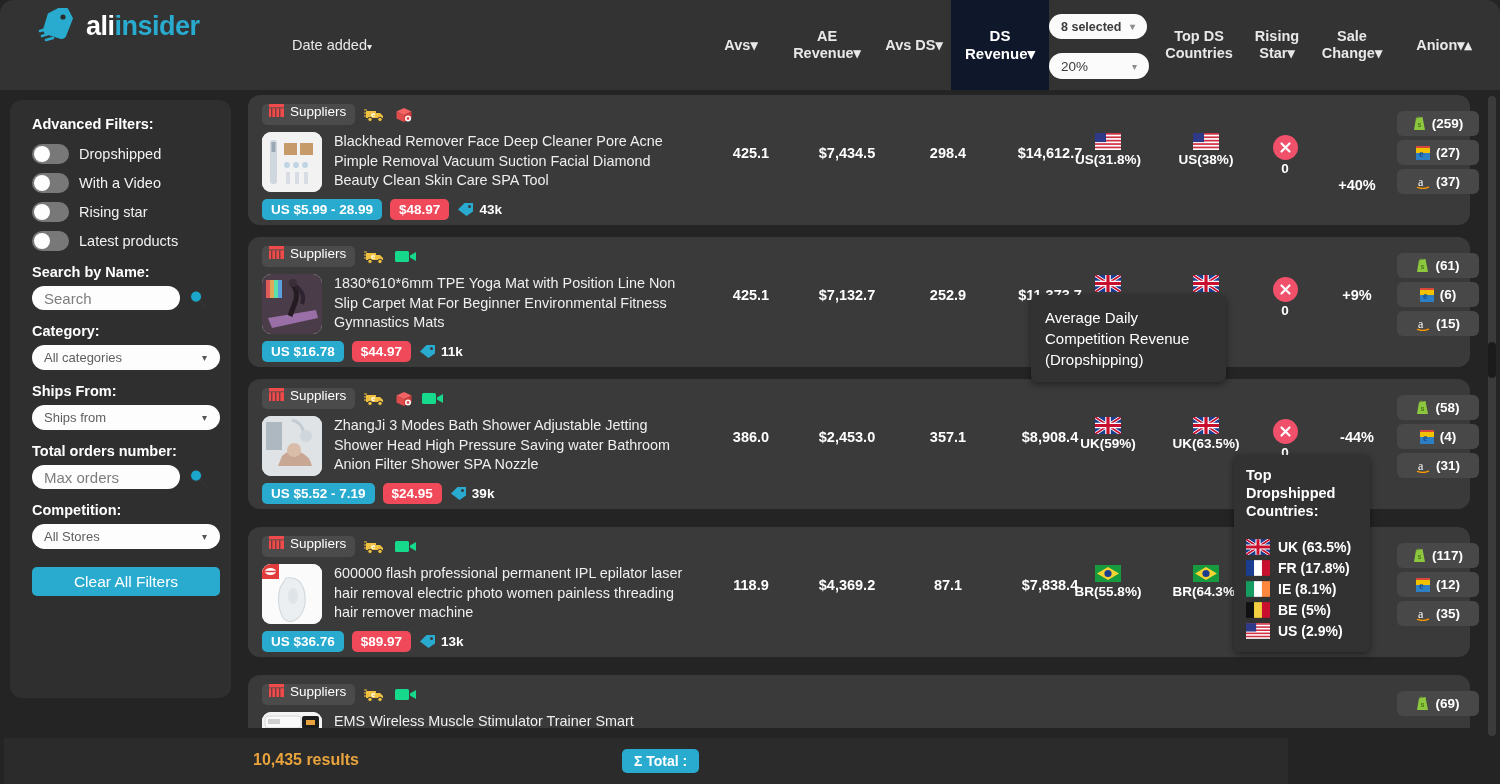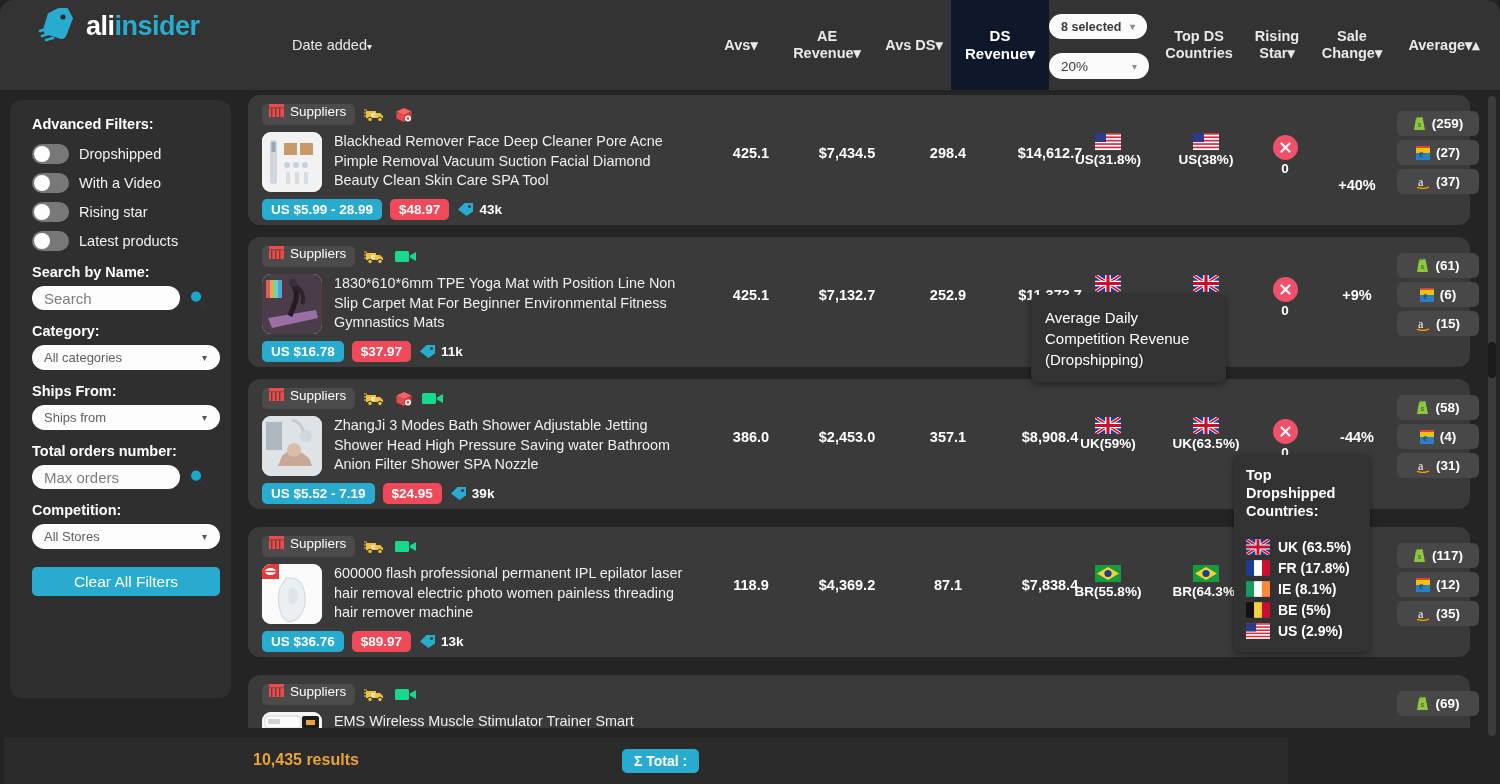--- a/index.html
+++ b/index.html
@@ -299,21 +299,21 @@
     </div>
     <div class="hcol" style="left:1245px; top:28px; width:64px;">
       <div>Rising</div>
         <div>Star▾</div>
     </div>
     <div class="hcol" style="left:1309px; top:28px; width:86px;">
       <div>Sale</div>
         <div>Change▾</div>
     </div>
     <div class="hcol" style="left:1398px; top:37px; width:92px;">
-      <span>Average▾▴</span>
+      <span>Anion▾▴</span>
     </div>
   </div>
 
   <div class="sidebar">
     <div class="sb-title">Advanced Filters:</div>
 
     <div class="toggle-row">
       <div class="toggle"></div>
       <div class="toggle-label">Dropshipped</div>
     </div>
@@ -536,21 +536,21 @@
                 <path d="M6 44 L54 36 L56 44 L10 54 Z" fill="#9a6fa8"></path>
                 <path d="M30 10 q6 6 4 16 l-6 16" stroke="#241c22" stroke-width="5" fill="none"></path>
                 <path d="M34 12 q10 8 6 18" stroke="#2e2430" stroke-width="4" fill="none"></path>
                 <circle cx="31" cy="9" r="4" fill="#3a2f38"></circle>
               </svg>
           </div>
           <div class="prod-title">1830*610*6mm TPE Yoga Mat with Position Line Non Slip Carpet Mat For Beginner Environmental Fitness Gymnastics Mats</div>
         </div>
         <div class="price-row">
           <div class="p-blue">US $16.78</div>
-          <div class="p-red">$37.97</div>
+          <div class="p-red">$44.97</div>
           <div class="p-sales">
             <svg width="17" height="15" viewBox="0 0 17 15">
                 <path d="M1 7.5 L7.5 1 H16 V9.5 L9.5 14 Z" fill="#29ABD0"></path>
                 <circle cx="12.5" cy="4.5" r="1.5" fill="#3a3a3a"></circle>
               </svg>
             <span>11k</span>
           </div>
         </div>
       </div>
       <div class="metric" style="left:463px; top:50px; width:80px;">425.1</div>

